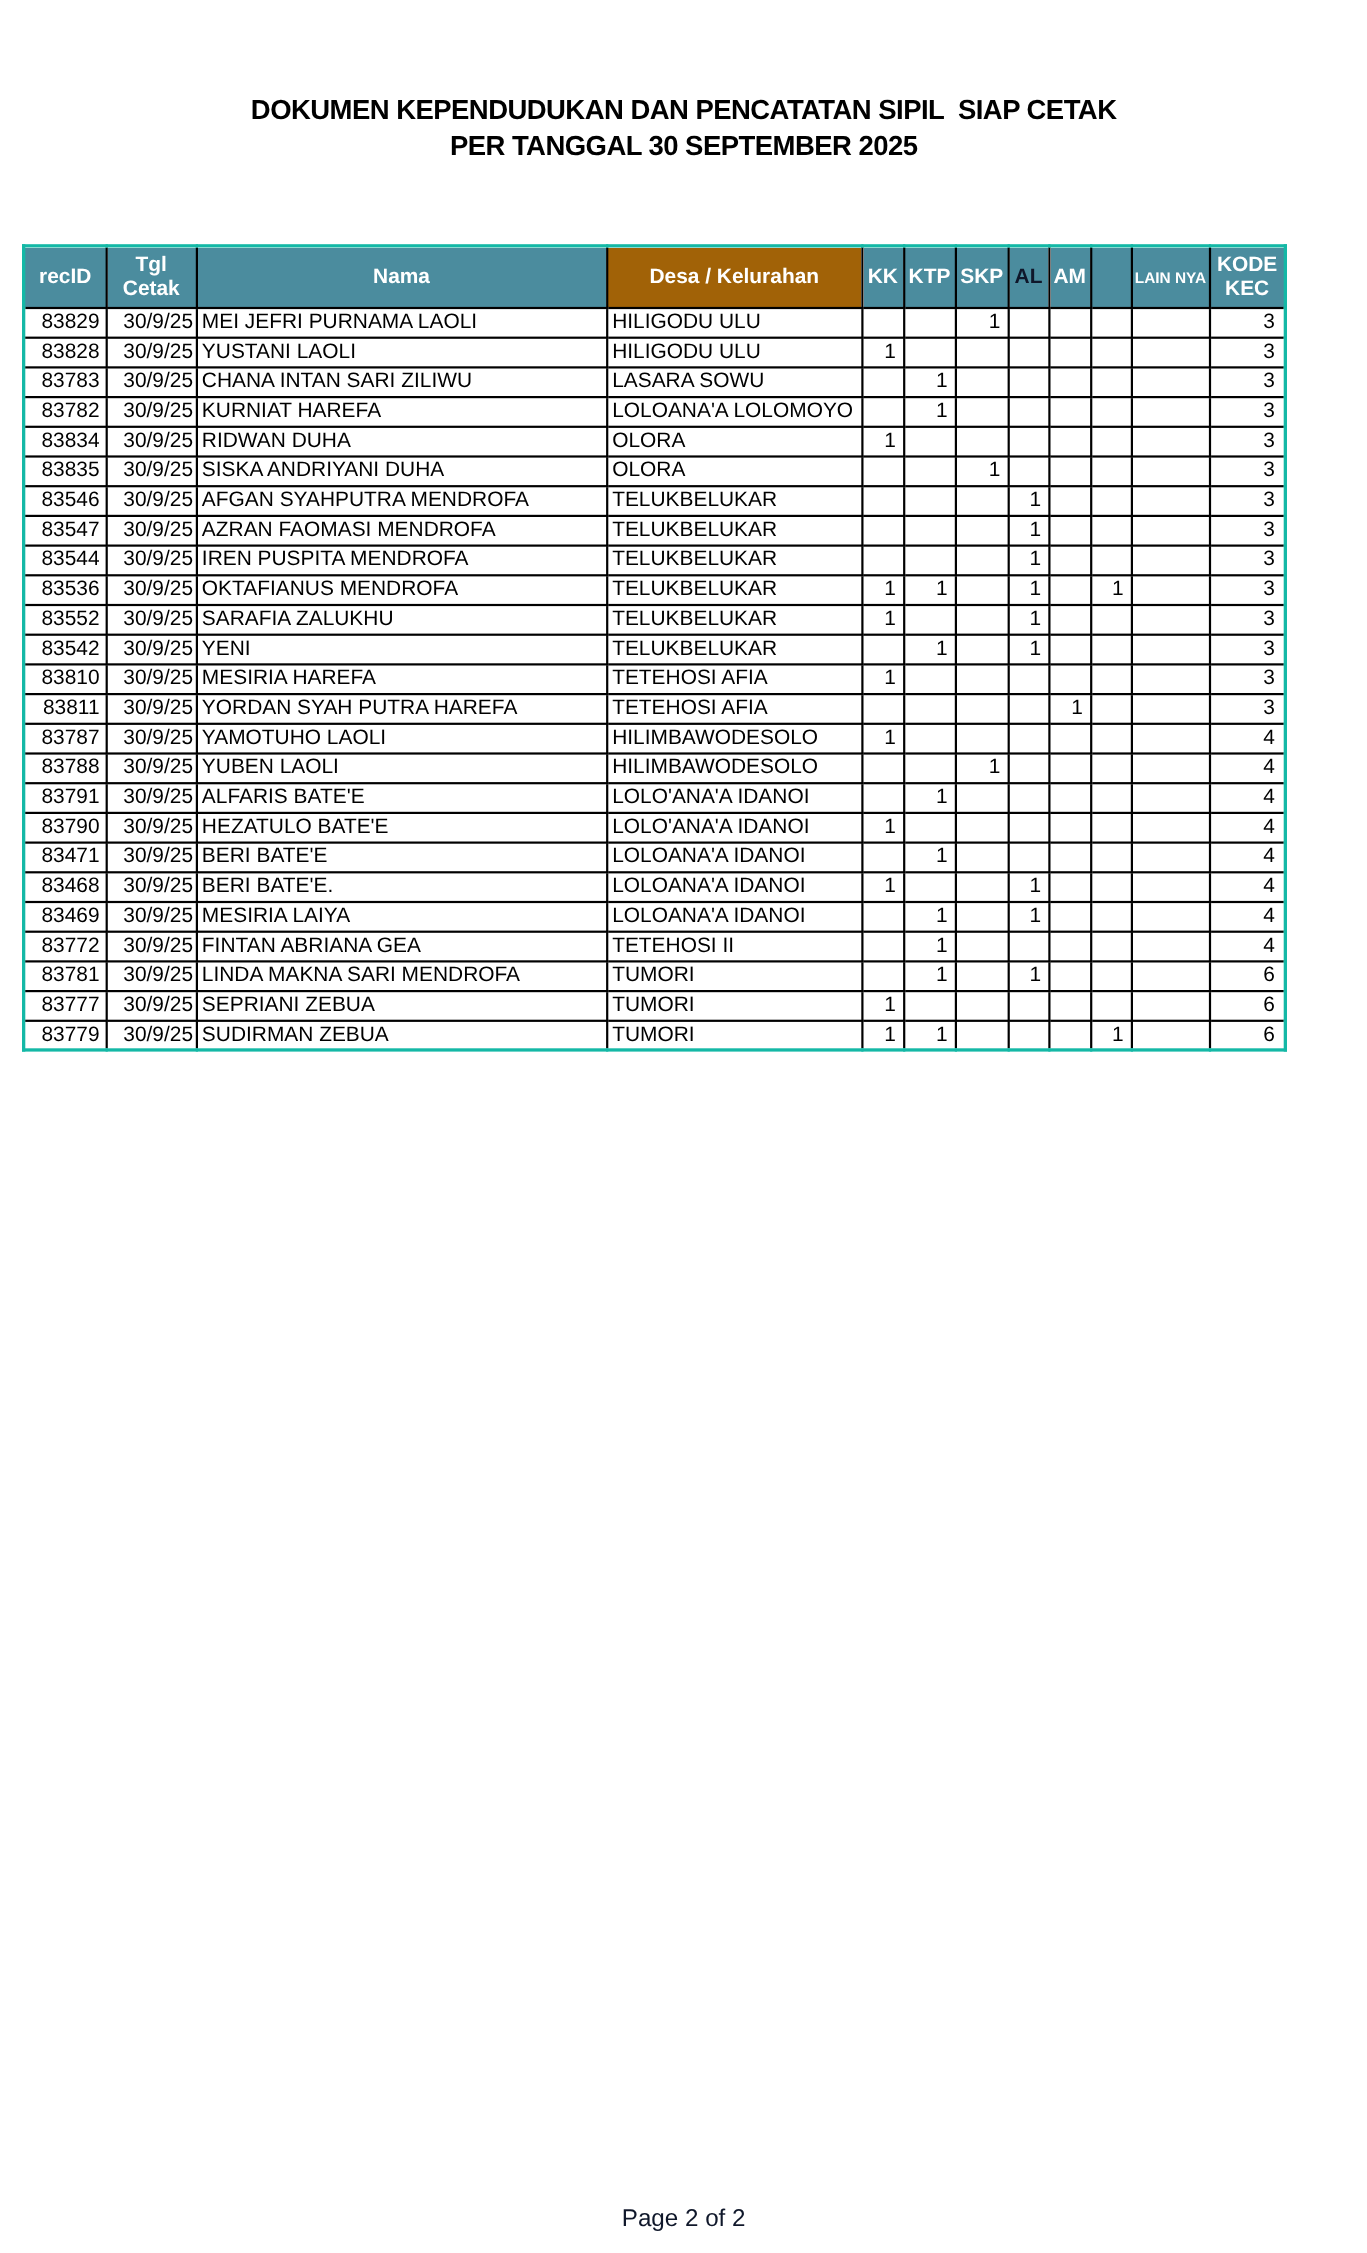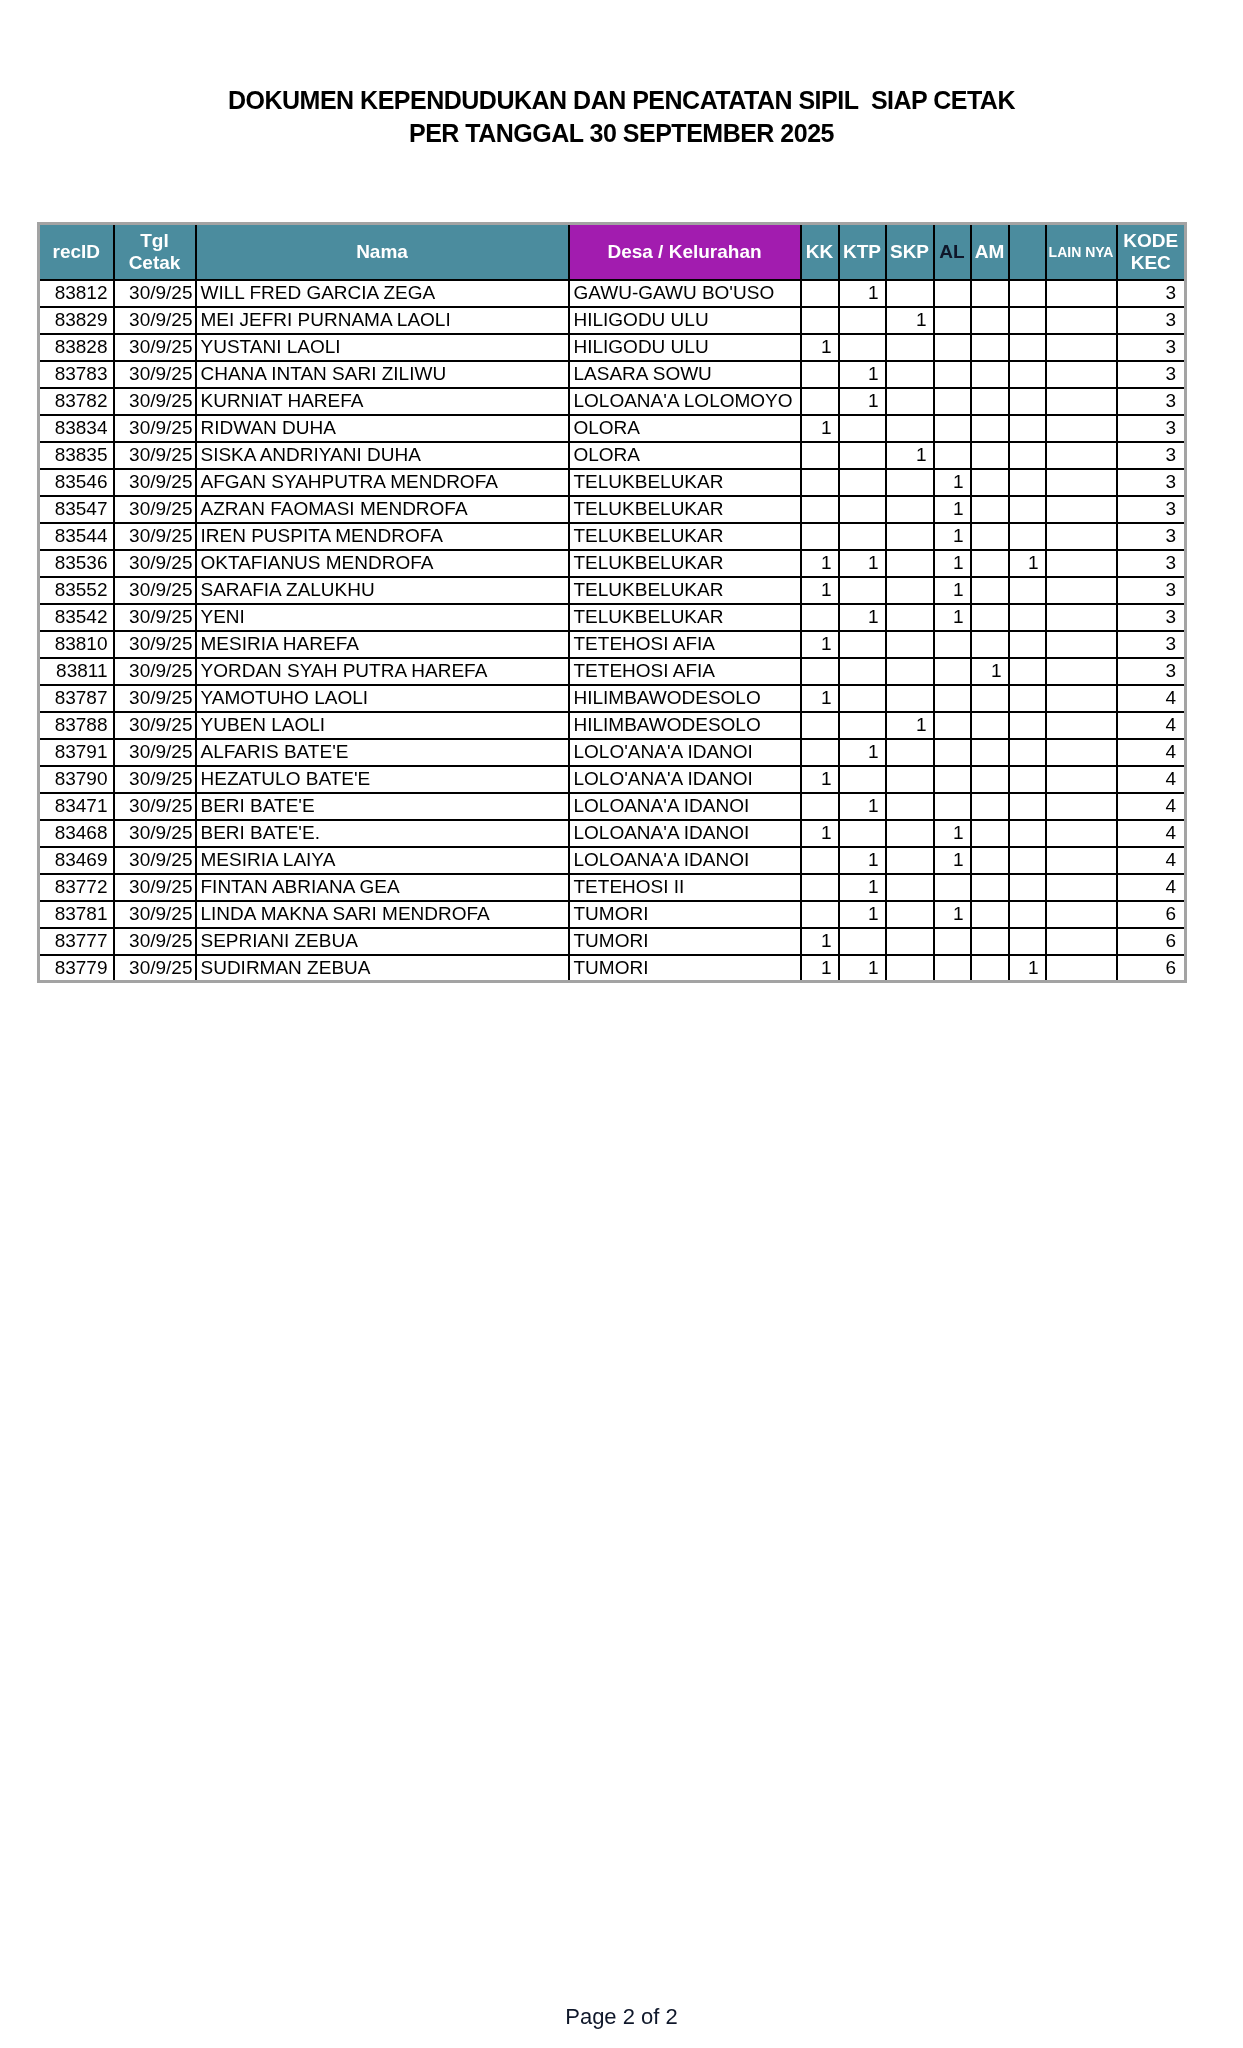--- a/index.html
+++ b/index.html
@@ -18,25 +18,25 @@
   }
   .title-line {
     font-size: 25px;
     font-weight: bold;
     line-height: 33px;
     white-space: pre-wrap;
     letter-spacing: -0.5px;
   }
   table.report {
     position: absolute;
-    top: 222px; left: 37px;
+    top: 222px; left: 20px;
     width: 1147px;
     border-collapse: collapse;
     table-layout: fixed;
-    border: 3px solid #a3a3a3;
+    border: 3px solid #14b8a6;
     font-size: 19px;
   }
   th, td {
     border: 2px solid #000000;
     overflow: hidden;
     white-space: nowrap;
   }
   thead th {
     color: #ffffff;
     font-weight: bold;
@@ -84,46 +84,32 @@
     <col style="width:38px">
       <col style="width:37px">
       <col style="width:71px">
       <col style="width:69px">
   </colgroup>
   <thead>
     <tr>
       <th style="background: rgb(75, 140, 158); color: rgb(255, 255, 255);">recID</th>
       <th style="background: rgb(75, 140, 158); color: rgb(255, 255, 255);">Tgl Cetak</th>
       <th style="background: rgb(75, 140, 158); color: rgb(255, 255, 255);">Nama</th>
-      <th style="background: #a21caf; color: rgb(255, 255, 255);">Desa / Kelurahan</th>
+      <th style="background: #a16207; color: rgb(255, 255, 255);">Desa / Kelurahan</th>
       <th style="background: rgb(75, 140, 158); color: rgb(255, 255, 255);">KK</th>
       <th style="background: rgb(75, 140, 158); color: rgb(255, 255, 255);">KTP</th>
       <th style="background: rgb(75, 140, 158); color: rgb(255, 255, 255);">SKP</th>
       <th style="background: rgb(75, 140, 158); color: #0f172a;">AL</th>
       <th style="background: rgb(75, 140, 158); color: rgb(255, 255, 255);">AM</th>
       <th style="background: rgb(75, 140, 158); color: rgb(255, 255, 255); padding-left: 40px;">AK</th>
       <th class="small-label" style="background: rgb(75, 140, 158); color: rgb(255, 255, 255);">LAIN NYA</th>
       <th style="background: rgb(75, 140, 158); color: rgb(255, 255, 255);">KODE KEC</th>
     </tr>
   </thead>
   <tbody>
-  <tr>
-    <td class="c-recid">83812</td>
-    <td class="c-tgl">30/9/25</td>
-    <td class="c-text">WILL FRED GARCIA ZEGA</td>
-    <td class="c-text">GAWU-GAWU BO'USO</td>
-    <td class="c-num"></td>
-    <td class="c-num">1</td>
-    <td class="c-num"></td>
-    <td class="c-num"></td>
-    <td class="c-num"></td>
-    <td class="c-num"></td>
-    <td class="c-num"></td>
-    <td class="c-kec">3</td>
-  </tr>
 
   <tr>
     <td class="c-recid">83829</td>
     <td class="c-tgl">30/9/25</td>
     <td class="c-text">MEI JEFRI PURNAMA LAOLI</td>
     <td class="c-text">HILIGODU ULU</td>
     <td class="c-num"></td>
     <td class="c-num"></td>
     <td class="c-num">1</td>
     <td class="c-num"></td>

